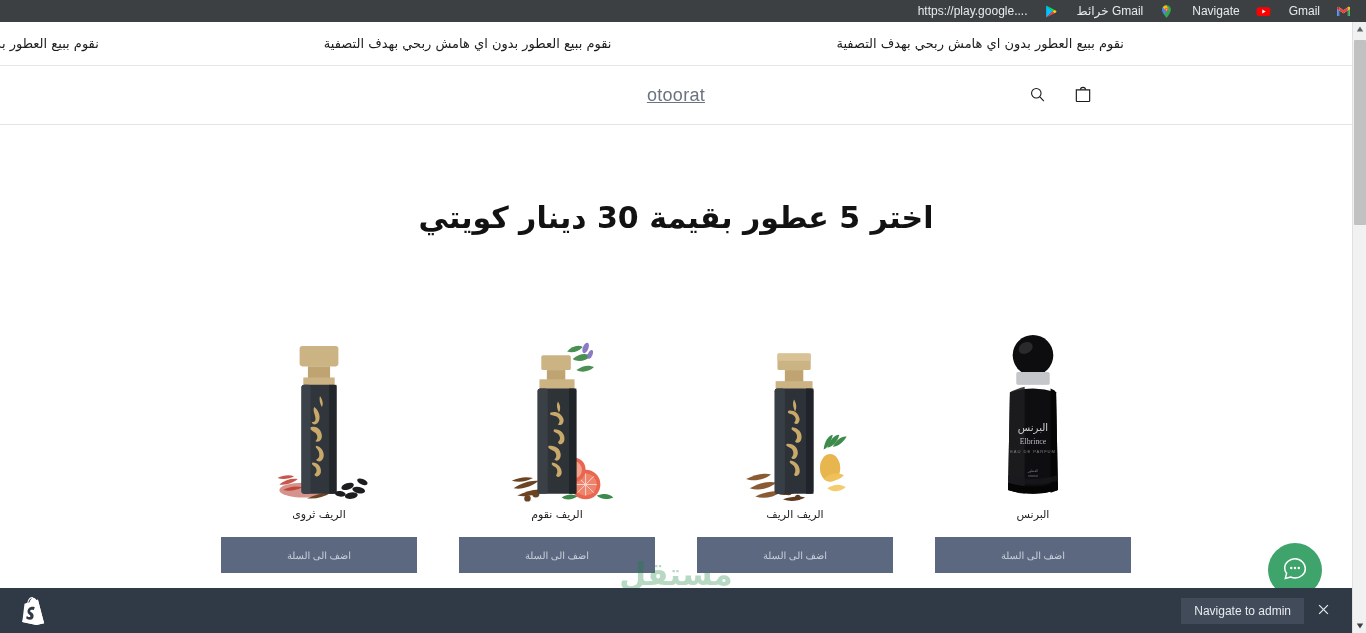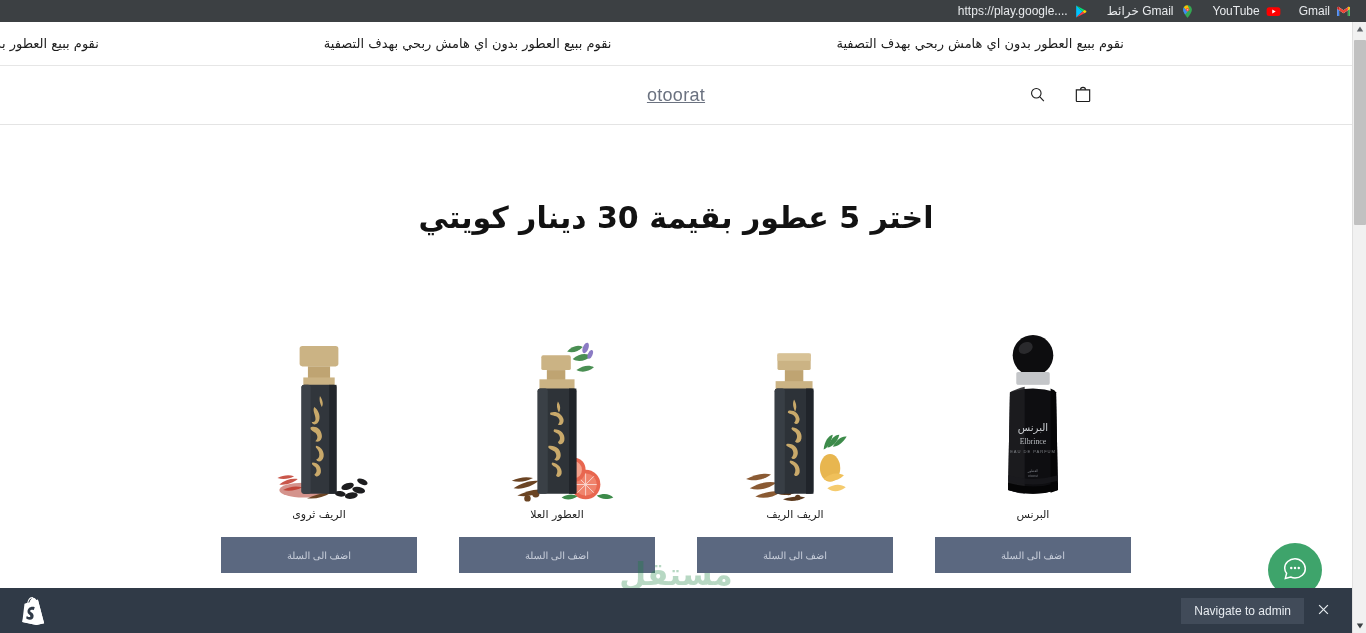--- a/index.html
+++ b/index.html
@@ -12,21 +12,21 @@
   .screen { position: relative; width: 1366px; height: 633px; overflow: hidden; background: #fff; }
 
   
   .bookmark-bar {
     position: absolute; top: 0; left: 0; width: 1366px; height: 22px;
     background: #3c4043; display: flex; flex-direction: row-reverse;
     align-items: center; justify-content: flex-start; gap: 0;
     padding-right: 6px;
   }
   .bm-item {
-    display: flex; flex-direction: row-reverse; align-items: center; gap: 6px;
+    display: flex; flex-direction: row-reverse; align-items: center; gap: 16px;
     padding: 0 9px; height: 20px; color: #e8eaed; font-size: 12px; white-space: nowrap;
     cursor: default;
   }
   .bm-label { font-size: 12px; line-height: 20px; color: #e8eaed; }
   .bm-ico { width: 15px; height: 15px; display: block; flex: 0 0 15px; }
 
   
   .page {
     position: absolute; top: 22px; left: 0; width: 1352px; height: 611px;
     background: #ffffff; overflow: hidden;
@@ -159,21 +159,21 @@
       <span class="bm-label">Gmail</span>
     </div>
 
     <div class="bm-item">
       <span class="bm-ico">
         <svg viewBox="0 0 24 24" width="15" height="15">
           <rect x="1" y="5" width="22" height="14" rx="4" fill="#ff0000"></rect>
           <path d="M10 8.7 15.5 12 10 15.3z" fill="#fff"></path>
         </svg>
       </span>
-      <span class="bm-label">YouTube</span>
+      <span class="bm-label">Navigate</span>
     </div>
 
     <div class="bm-item">
       <span class="bm-ico">
         <svg viewBox="0 0 24 24" width="15" height="15">
           <path d="M12 2a7 7 0 0 0-7 7c0 5 7 13 7 13s7-8 7-13a7 7 0 0 0-7-7z" fill="#34a853"></path>
           <path d="M12 2a7 7 0 0 0-6 3.5l6 7 3.2-3.8z" fill="#fbbc04"></path>
           <path d="M5.9 5.6A7 7 0 0 0 5 9c0 2.3 1.5 5.2 3.2 7.6L12 12.5z" fill="#4285f4"></path>
           <circle cx="12" cy="9" r="2.6" fill="#ea4335"></circle>
           <circle cx="12" cy="9" r="1.4" fill="#fff" opacity=".55"></circle>
@@ -317,21 +317,21 @@
                 <path d="M82 30c7-6 15-7 20-3-6 5-14 7-20 3z"></path>
                 <path d="M86 42c7-5 14-6 19-3-6 5-13 6-19 3z"></path>
                 <path d="M76 22c5-6 12-8 17-5-5 5-11 7-17 5z"></path>
               </g>
               <g fill="#8b7bc4">
                 <ellipse cx="96" cy="18" rx="3" ry="6" transform="rotate(22 96 18)"></ellipse>
                 <ellipse cx="101" cy="25" rx="2.5" ry="5" transform="rotate(22 101 25)"></ellipse>
               </g>
             </svg>
           </div>
-          <div class="card-title">العطور العلا</div>
+          <div class="card-title">الريف نقوم</div>
           <button class="card-btn">اضف الى السلة</button>
         </div>
 
         <div class="card">
           <div class="card-media">
             <svg viewBox="0 0 130 190" width="120" height="178">
               <g fill="#8a5a33">
                 <path d="M12 160c10-5 20-7 27-5-8 6-19 8-27 5z"></path>
                 <path d="M16 170c10-6 21-8 29-6-9 7-20 9-29 6z"></path>
                 <path d="M22 179c10-5 20-7 28-5-9 6-19 8-28 5z"></path>

